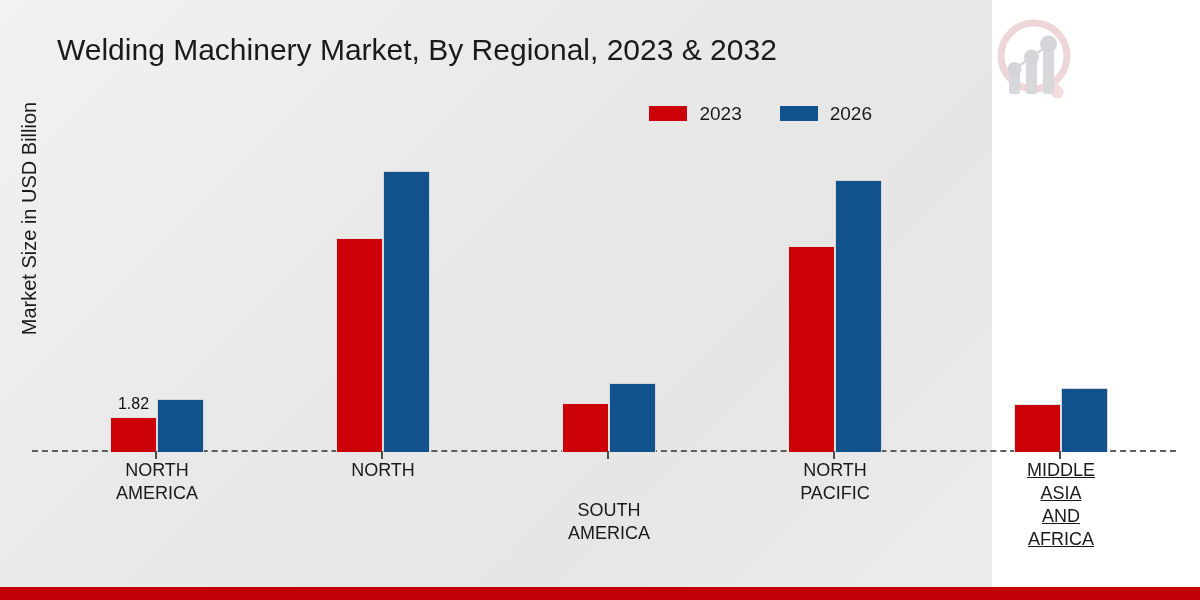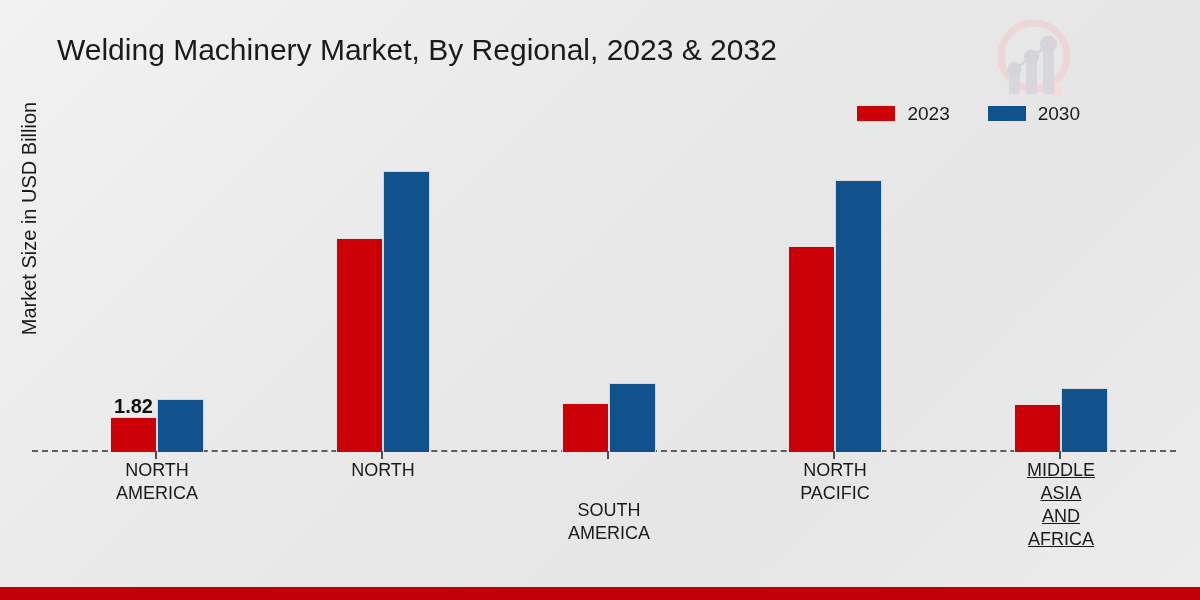--- a/index.html
+++ b/index.html
@@ -7,21 +7,21 @@
     padding: 0;
   }
   body {
     width: 1200px;
     height: 600px;
     overflow: hidden;
     font-family: "Liberation Sans", sans-serif;
   }
   #chart-root {
     position: relative;
-    width: 1200px;
+    width: 992px;
     height: 600px;
     background: linear-gradient(135deg, #f2f2f2 0%, #e9e9e9 40%, #e6e6e6 70%, #ececec 100%);
     box-sizing: border-box;
   }
 
   
   .watermark {
     position: absolute;
     left: 985px;
     top: 14px;
@@ -119,22 +119,22 @@
   }
   .bar.series-2032 {
     border: 1px solid #d6d6d6;
     border-bottom: none;
   }
   .bar-value {
     position: absolute;
     left: 50%;
     transform: translateX(-50%);
     top: -23px;
-    font-size: 20px;
-    font-weight: bold;
+    font-size: 16px;
+    font-weight: normal;
     color: #111;
     white-space: nowrap;
   }
   .tick {
     position: absolute;
     bottom: -7px;
     left: 50%;
     transform: translateX(-50%);
     width: 2px;
     height: 8px;
@@ -185,21 +185,21 @@
 
   <div class="chart-title">Welding Machinery Market, By Regional, 2023 &amp; 2032</div>
 
   <div class="legend">
     <div class="legend-item">
       <span class="legend-swatch" style="background:#cc0007"></span>
       <span class="legend-label">2023</span>
     </div>
     <div class="legend-item">
       <span class="legend-swatch" style="background:#11528c"></span>
-      <span class="legend-label">2030</span>
+      <span class="legend-label">2026</span>
     </div>
   </div>
 
   <div class="y-axis-title">Market Size in USD Billion</div>
 
   <div class="plot-area">
     <div class="baseline"></div>
     <div id="bars-layer">
         <div class="group" style="left: 110px;">
           <div class="bar series-2023" style="height: 35px; background: rgb(204, 0, 7);">

